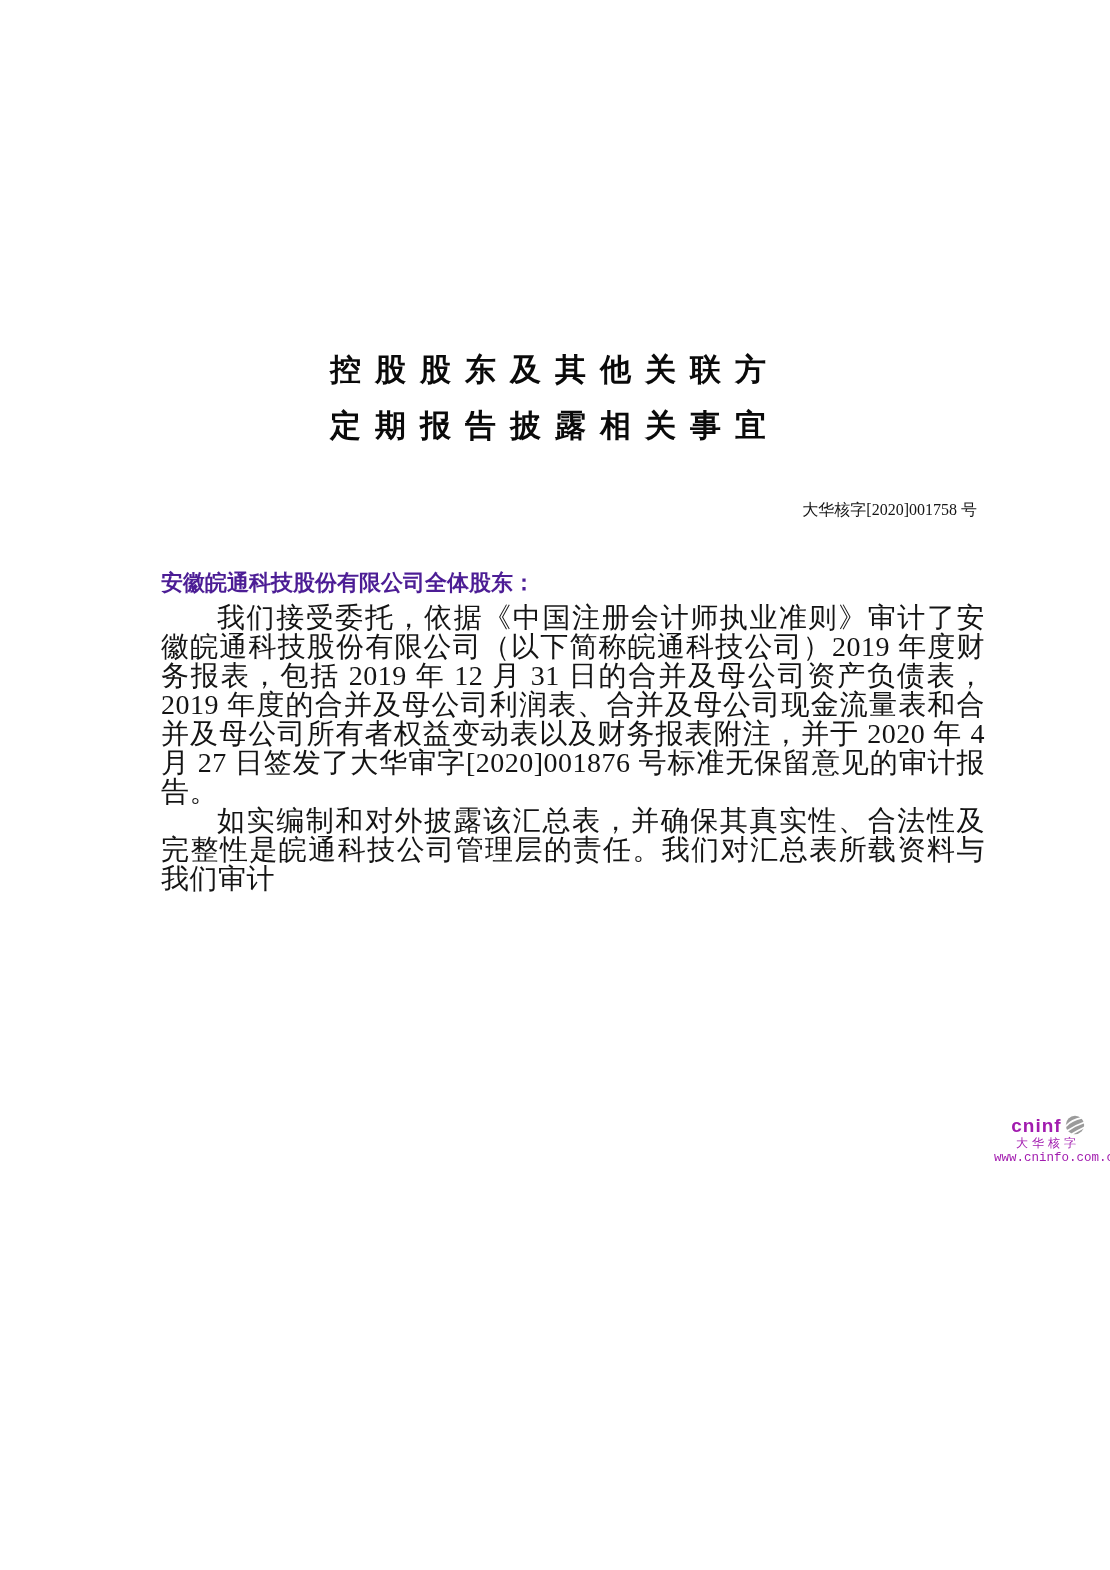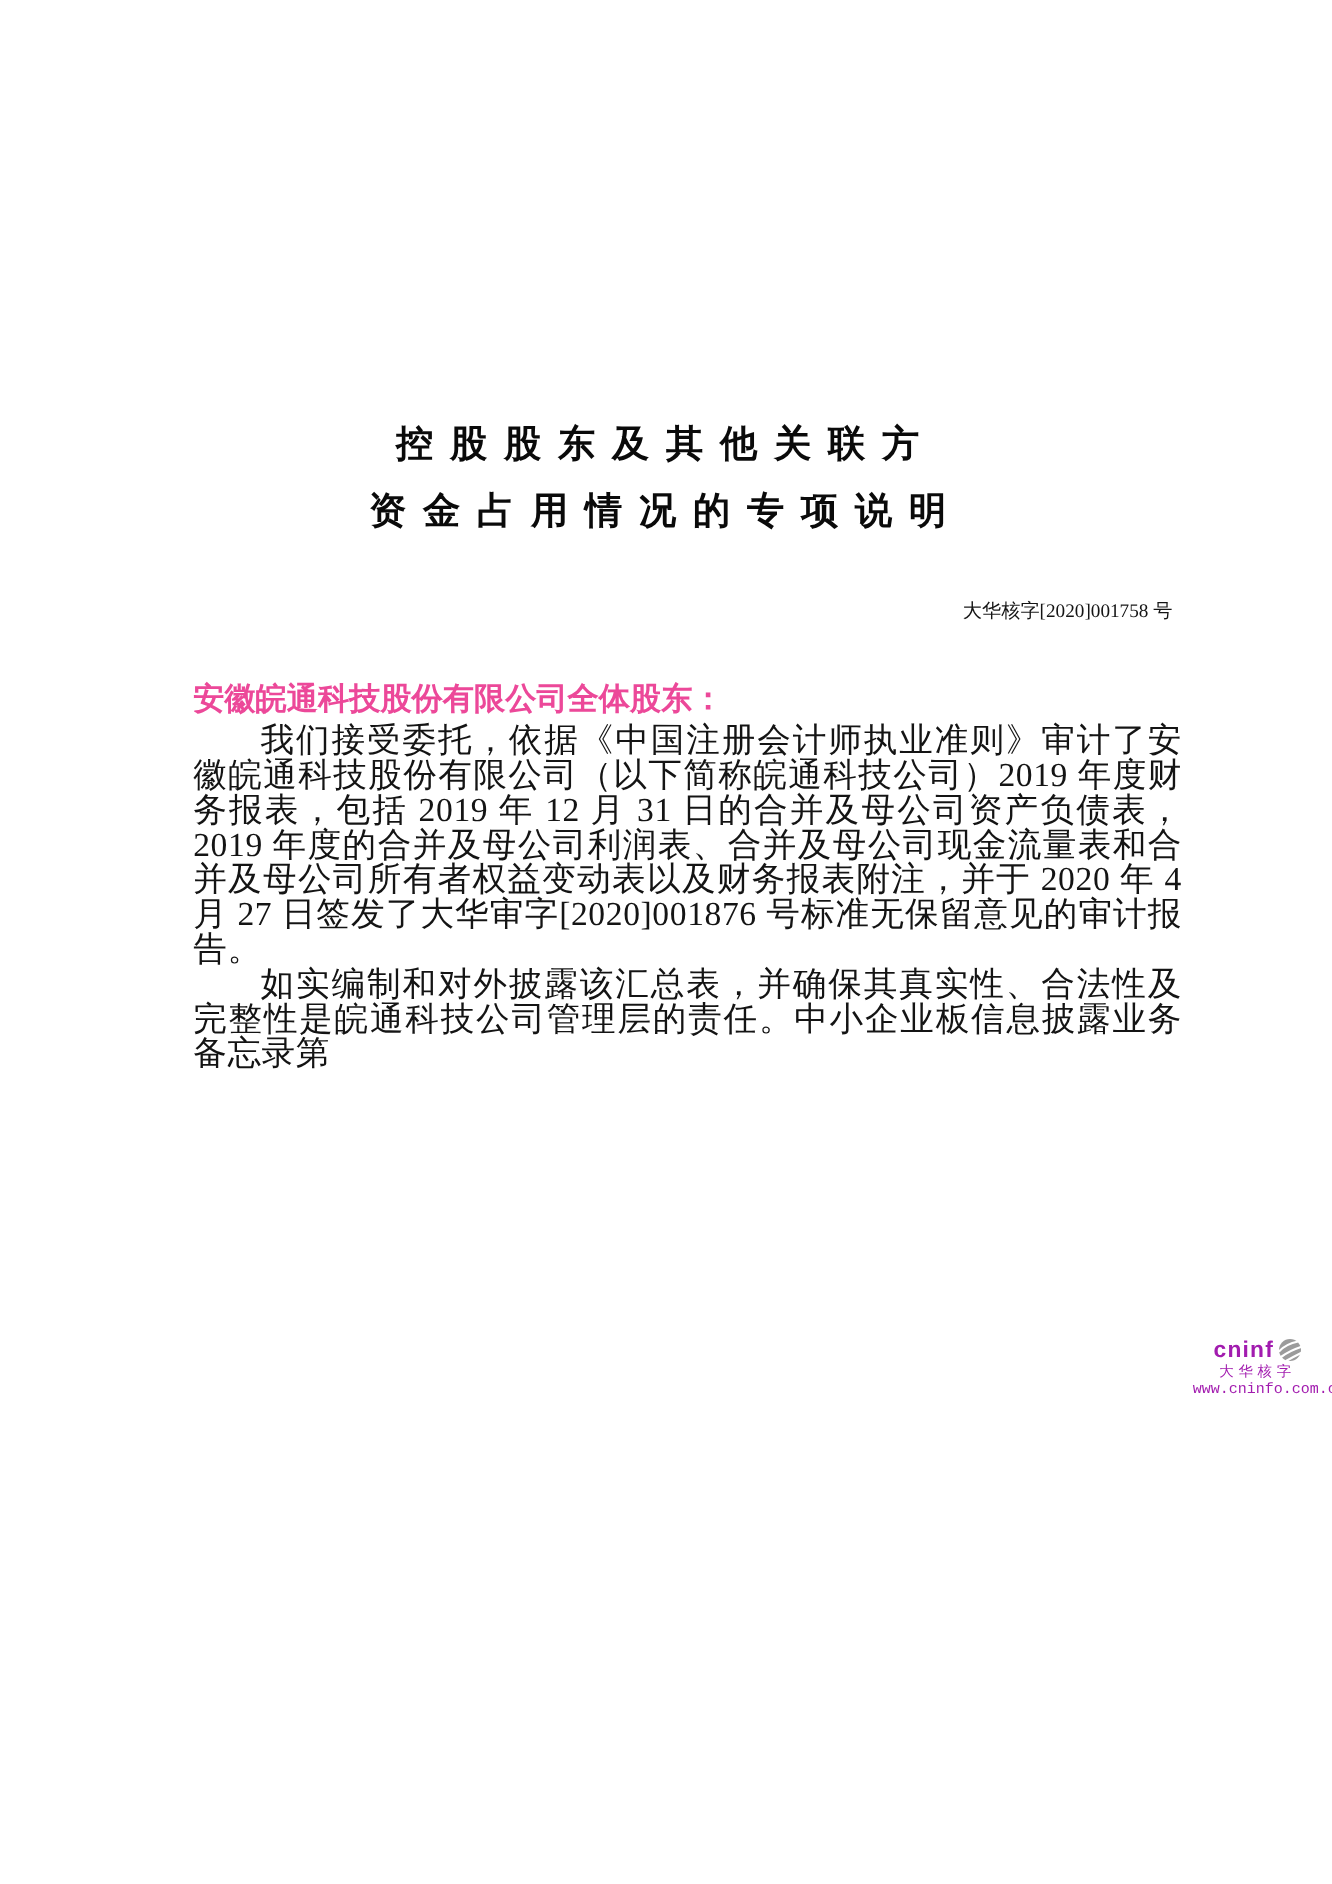--- a/index.html
+++ b/index.html
@@ -42,24 +42,24 @@
     white-space: nowrap;
   }
   
   .content {
     position: absolute;
     top: 563px;
     left: 161px;
     width: 824px;
   }
   .salutation {
-    font-size: 26px;
+    font-size: 22px;
     font-weight: bold;
     line-height: 40px;
-    color: #ec4899;
+    color: #4c1d95;
   }
   .para {
     margin: 0;
     font-size: 28px;
     line-height: 29px;
     text-align: justify;
     text-indent: 2em;
     letter-spacing: 0.5px;
   }
   
@@ -109,29 +109,29 @@
     font-family: Liberation Mono, monospace;
   }
 </style>
 </head>
 <body>
 
 <div class="page">
 
   <h1 class="doc-title">
     <span class="title-line">控股股东及其他关联方</span>
-    <span class="title-line">资金占用情况的专项说明</span>
+    <span class="title-line">定期报告披露相关事宜</span>
   </h1>
 
   <div class="ref-number">大华核字[2020]001758 号</div>
 
   <div class="content">
     <div class="salutation">安徽皖通科技股份有限公司全体股东：</div>
     <p class="para">我们接受委托，依据《中国注册会计师执业准则》审计了安徽皖通科技股份有限公司（以下简称皖通科技公司）2019 年度财务报表，包括 2019 年 12 月 31 日的合并及母公司资产负债表，2019 年度的合并及母公司利润表、合并及母公司现金流量表和合并及母公司所有者权益变动表以及财务报表附注，并于 2020 年 4 月 27 日签发了大华审字[2020]001876 号标准无保留意见的审计报告。</p>
-    <p class="para">如实编制和对外披露该汇总表，并确保其真实性、合法性及完整性是皖通科技公司管理层的责任。中小企业板信息披露业务备忘录第</p>
+    <p class="para">如实编制和对外披露该汇总表，并确保其真实性、合法性及完整性是皖通科技公司管理层的责任。我们对汇总表所载资料与我们审计</p>
   </div>
 
   <div class="footer">
     <span>第 1 页</span>
   </div>
 
   <div class="cninfo">
     <div class="brand-row">
       <span class="brand">cninf</span>
       <svg class="swirl" viewBox="0 0 24 24" xmlns="http://www.w3.org/2000/svg" aria-hidden="true">

